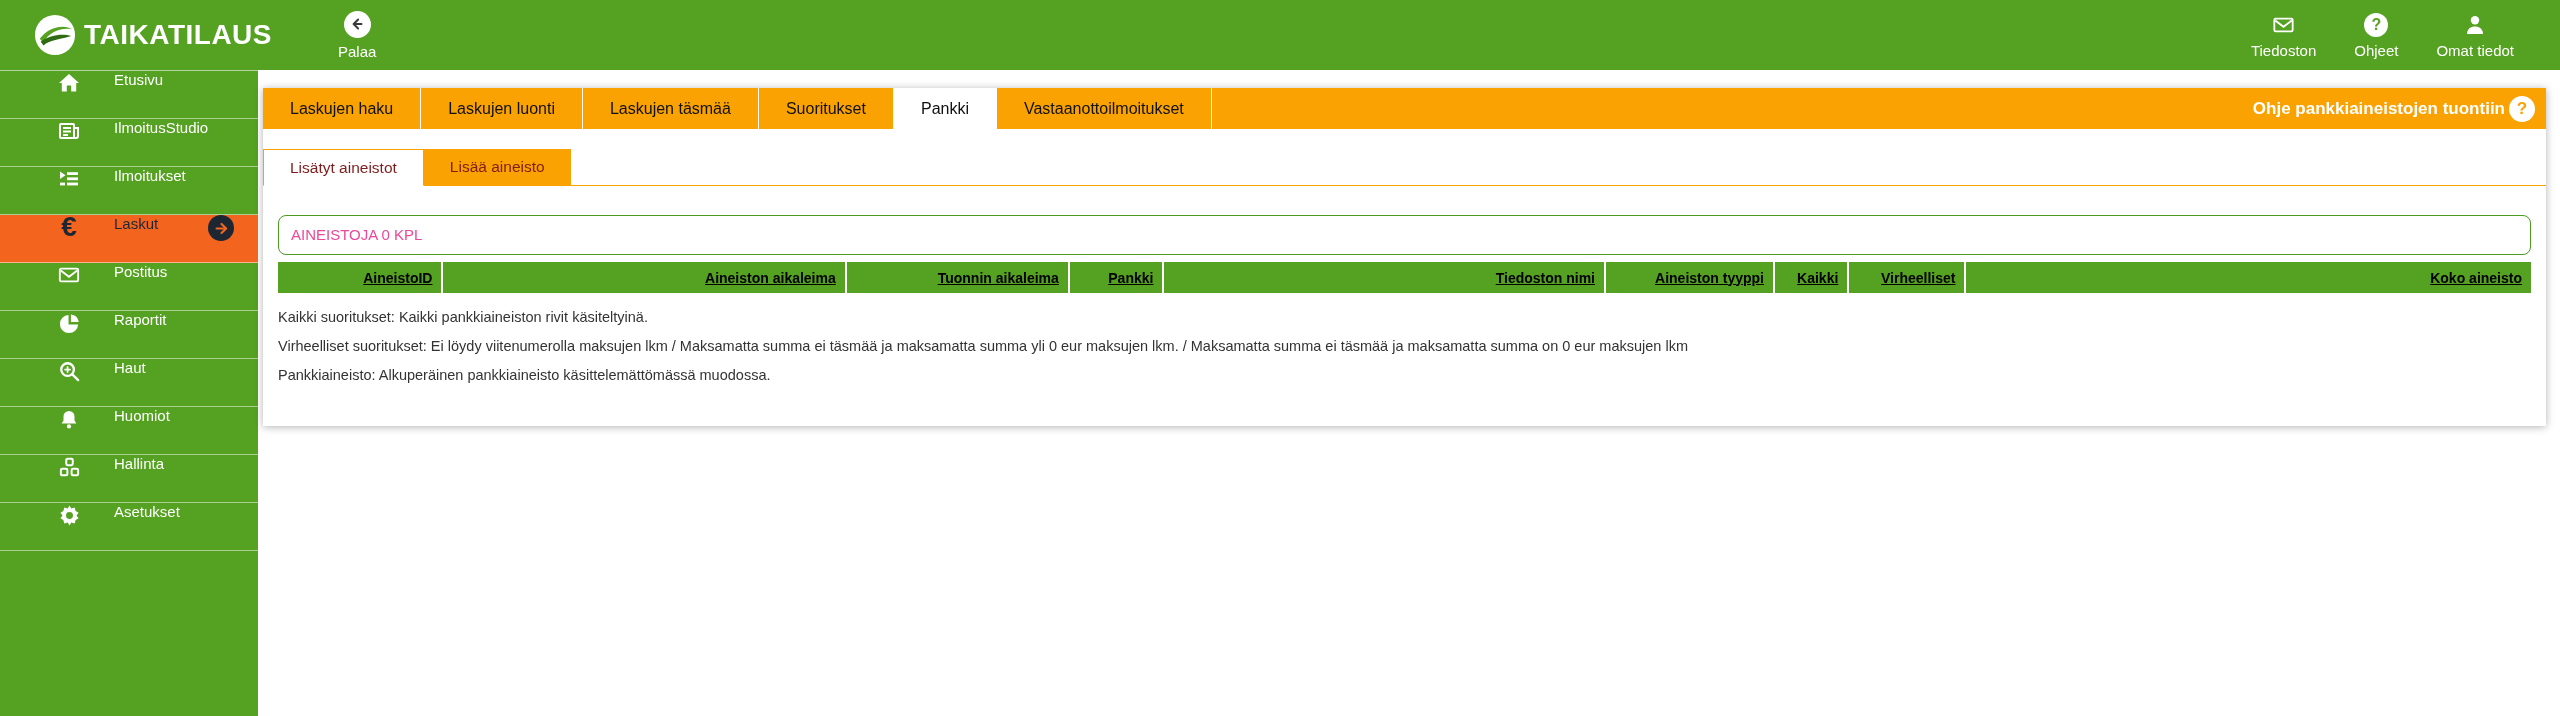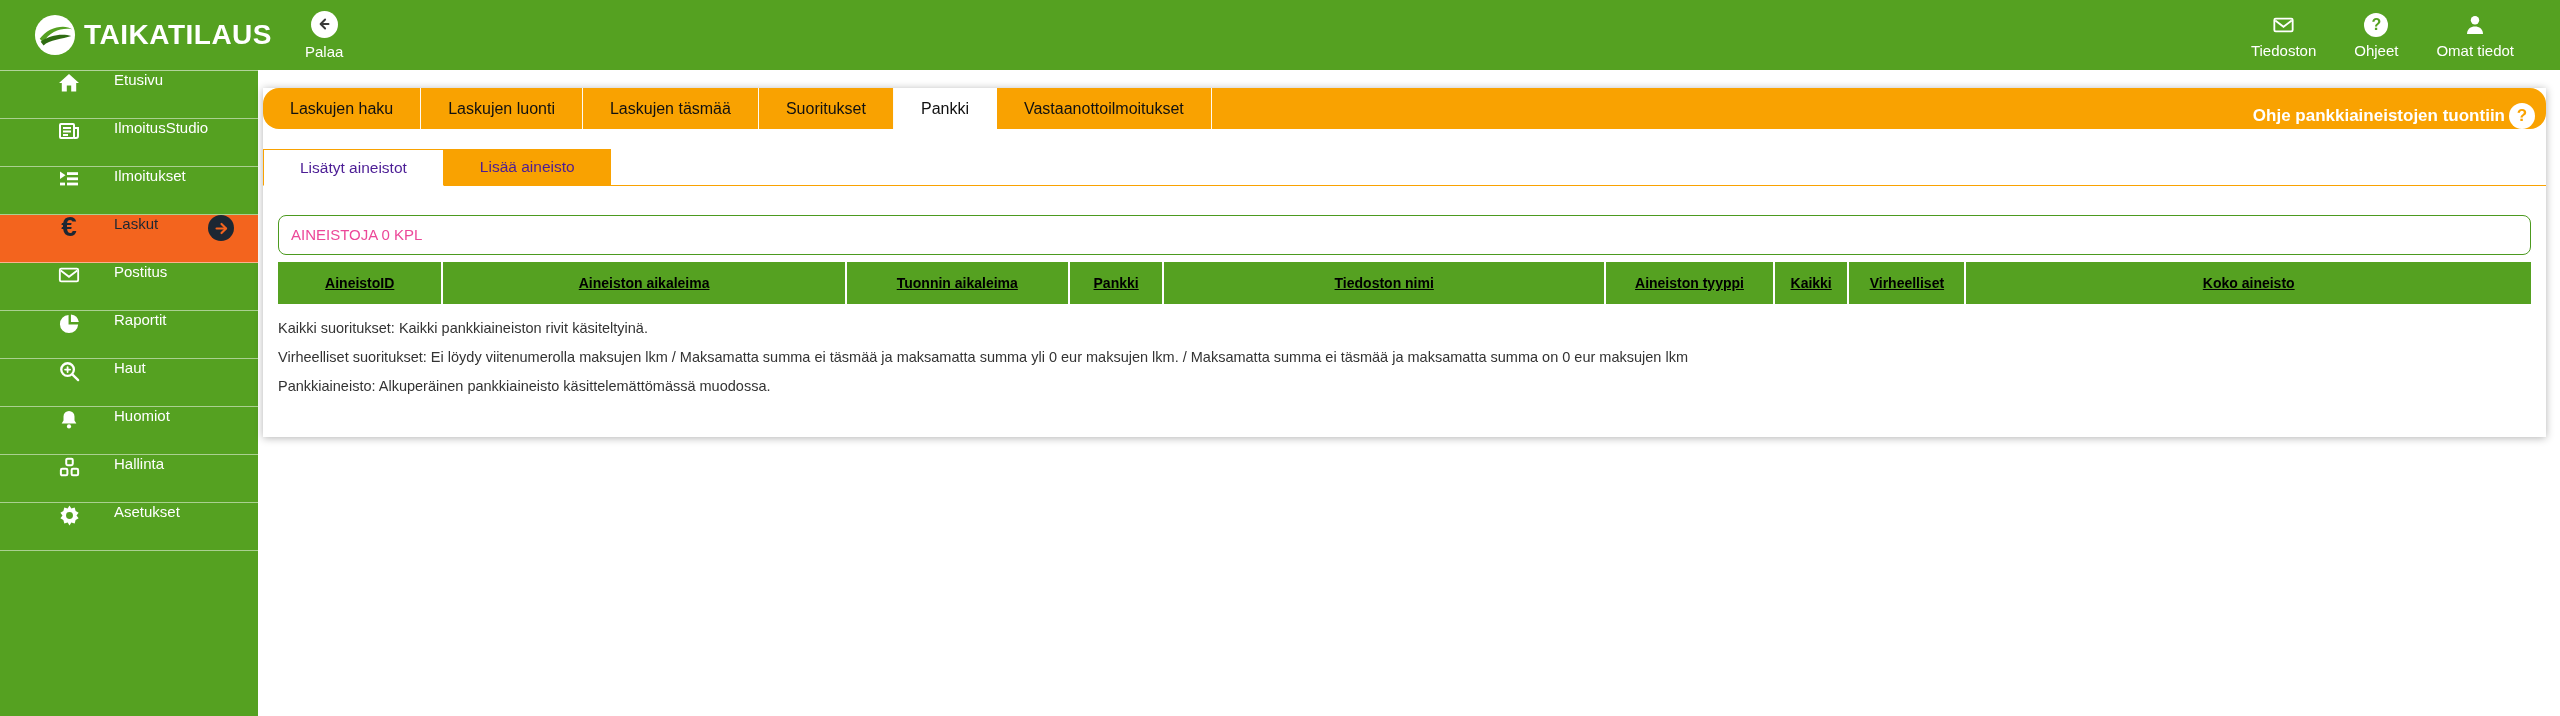--- a/index.html
+++ b/index.html
@@ -10,21 +10,21 @@
     color: #333;
   }
   
   .topbar {
     height: 70px; background: #55a121; display: flex; align-items: center;
     color: #fff; position: relative; z-index: 5; gap: 22px;
   }
   .logo { width: 258px; display: flex; align-items: center; padding-left: 34px; }
   .logo-circle { width: 42px; height: 42px; margin-right: 8px; flex: none; }
   .logo-text { font-size: 28px; font-weight: bold; letter-spacing: 0.5px; }
-  .back-btn { margin-left: 25px; display: flex; flex-direction: column; align-items: center; cursor: pointer; }
+  .back-btn { margin-left: 58px; display: flex; flex-direction: column; align-items: center; cursor: pointer; }
   .back-circle {
     width: 27px; height: 27px; border-radius: 50%; background: #fff;
     display: flex; align-items: center; justify-content: center; margin-bottom: 5px;
   }
   .back-label { font-size: 15px; }
   .topbar-actions { margin-left: auto; display: flex; gap: 38px; padding-right: 46px; }
   .topbar-action { display: flex; flex-direction: column; align-items: center; cursor: pointer; }
   .topbar-action .ticon { height: 26px; display: flex; align-items: center; justify-content: center; margin-bottom: 4px; }
   .topbar-action .tlabel { font-size: 15px; }
   .qcircle {
@@ -49,51 +49,51 @@
     background: #1c2733; display: flex; align-items: center; justify-content: center;
   }
   .euro-glyph { font-size: 28px; font-weight: bold; color: #1c2733; line-height: 1; }
   
   .main { flex: 1; padding: 18px 14px 0 5px; }
   .card {
     background: #fff; min-height: 310px;
     box-shadow: 0 1px 8px rgba(0,0,0,0.30);
   }
   
-  .tabbar { height: 41px; background: #f9a201; display: flex; align-items: flex-end; border-radius: 16px; }
+  .tabbar { height: 41px; background: #f9a201; display: flex; align-items: center; }
   .tab {
     padding: 0 27px; line-height: 41px; font-size: 16px; color: #111;
     border-right: 1px solid rgba(255,255,255,0.95); cursor: pointer; white-space: nowrap;
   }
   .tab.active { background: #fff; }
   .tab-help {
     margin-left: auto; display: flex; align-items: center; gap: 4px; padding-right: 11px;
     color: #fff; font-weight: bold; font-size: 17px; cursor: pointer;
   }
   .help-circle {
     width: 26px; height: 26px; border-radius: 50%; background: #fff; color: #f9a201;
     font-weight: bold; font-size: 17px; display: flex; align-items: center; justify-content: center;
   }
   
   .subtabs { margin-top: 20px; display: flex; border-bottom: 1px solid #f9a201; height: 37px; }
-  .subtab { padding: 0 36px; line-height: 36px; font-size: 15.5px; color: #4c1d95; cursor: pointer; white-space: nowrap; }
+  .subtab { padding: 0 26px; line-height: 36px; font-size: 15.5px; color: #7f1d1d; cursor: pointer; white-space: nowrap; }
   .subtab.active {
     background: #fff; border: 1px solid #f9a201; border-bottom: 1px solid #fff; margin-bottom: -1px;
   }
   .subtab.inactive { background: #f9a201; }
   
   .content { padding: 29px 15px 32px 15px; }
   .count-box {
     border: 1px solid #4c9a1f; border-radius: 8px; height: 40px; line-height: 38px;
     padding-left: 12px; font-size: 15px; color: #ec4899; margin-bottom: 7px;
   }
   table.data { width: 100%; border-collapse: collapse; table-layout: fixed; }
   table.data th {
     background: #55a121; color: #000; font-size: 14px; font-weight: bold;
-    text-decoration: underline; text-align: center; height: 42px; padding: 0 9px;
+    text-decoration: underline; text-align: right; height: 31px; padding: 0 9px;
     white-space: nowrap; overflow: hidden; cursor: pointer;
   }
   table.data th + th { border-left: 2px solid #fff; }
   .notes { margin-top: 14px; font-size: 14.5px; color: #333; }
   .notes div { margin-bottom: 8px; line-height: 1.45; }
   svg { display: block; }
 </style>
 </head>
 <body>
 

